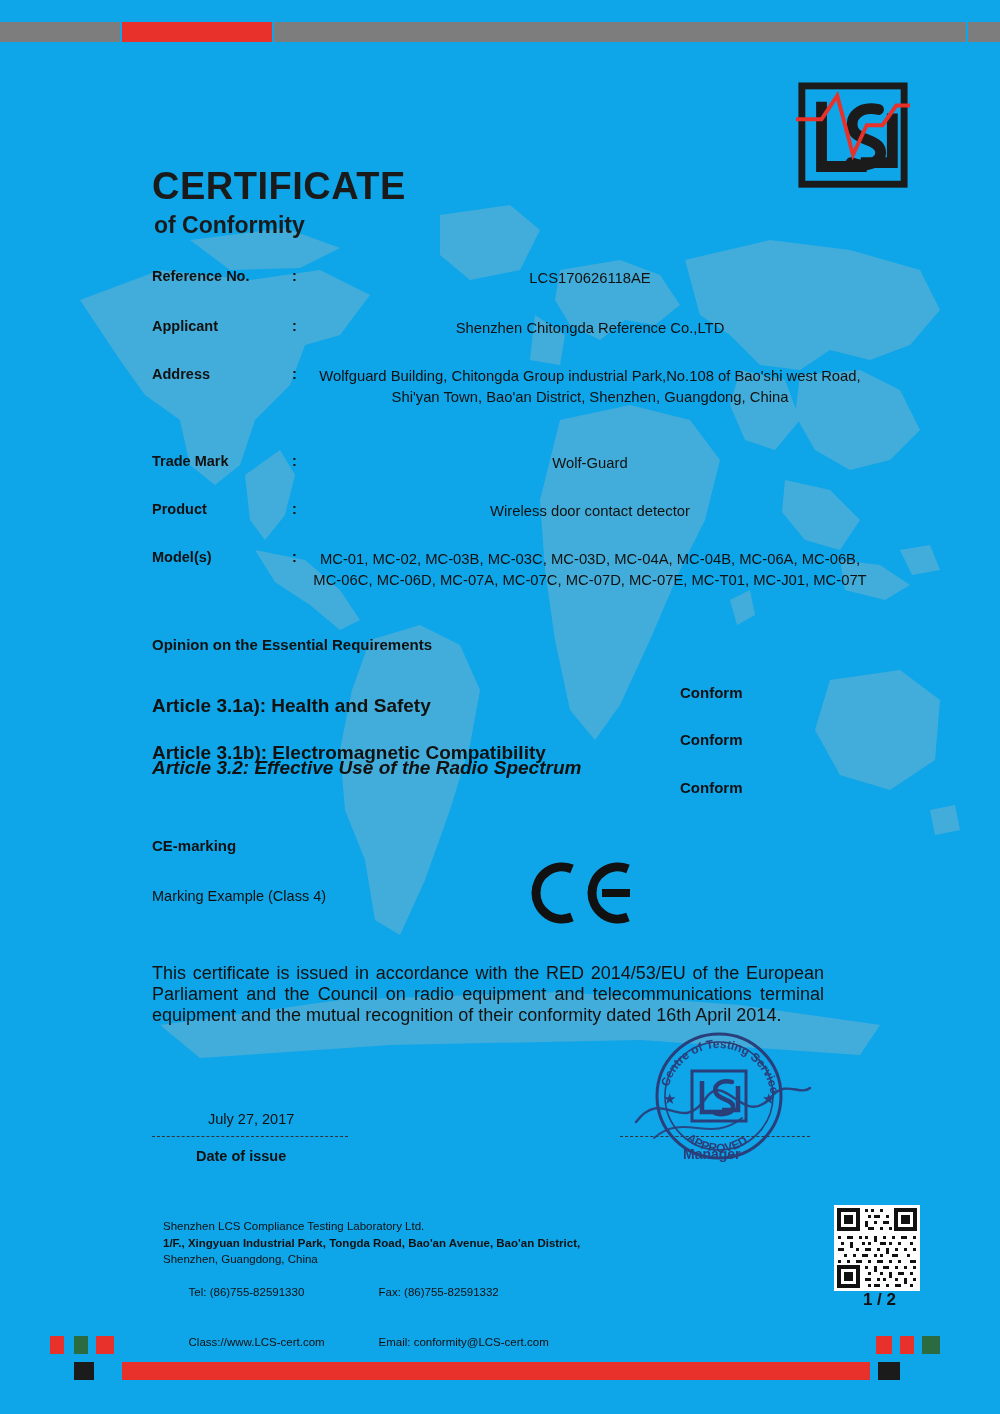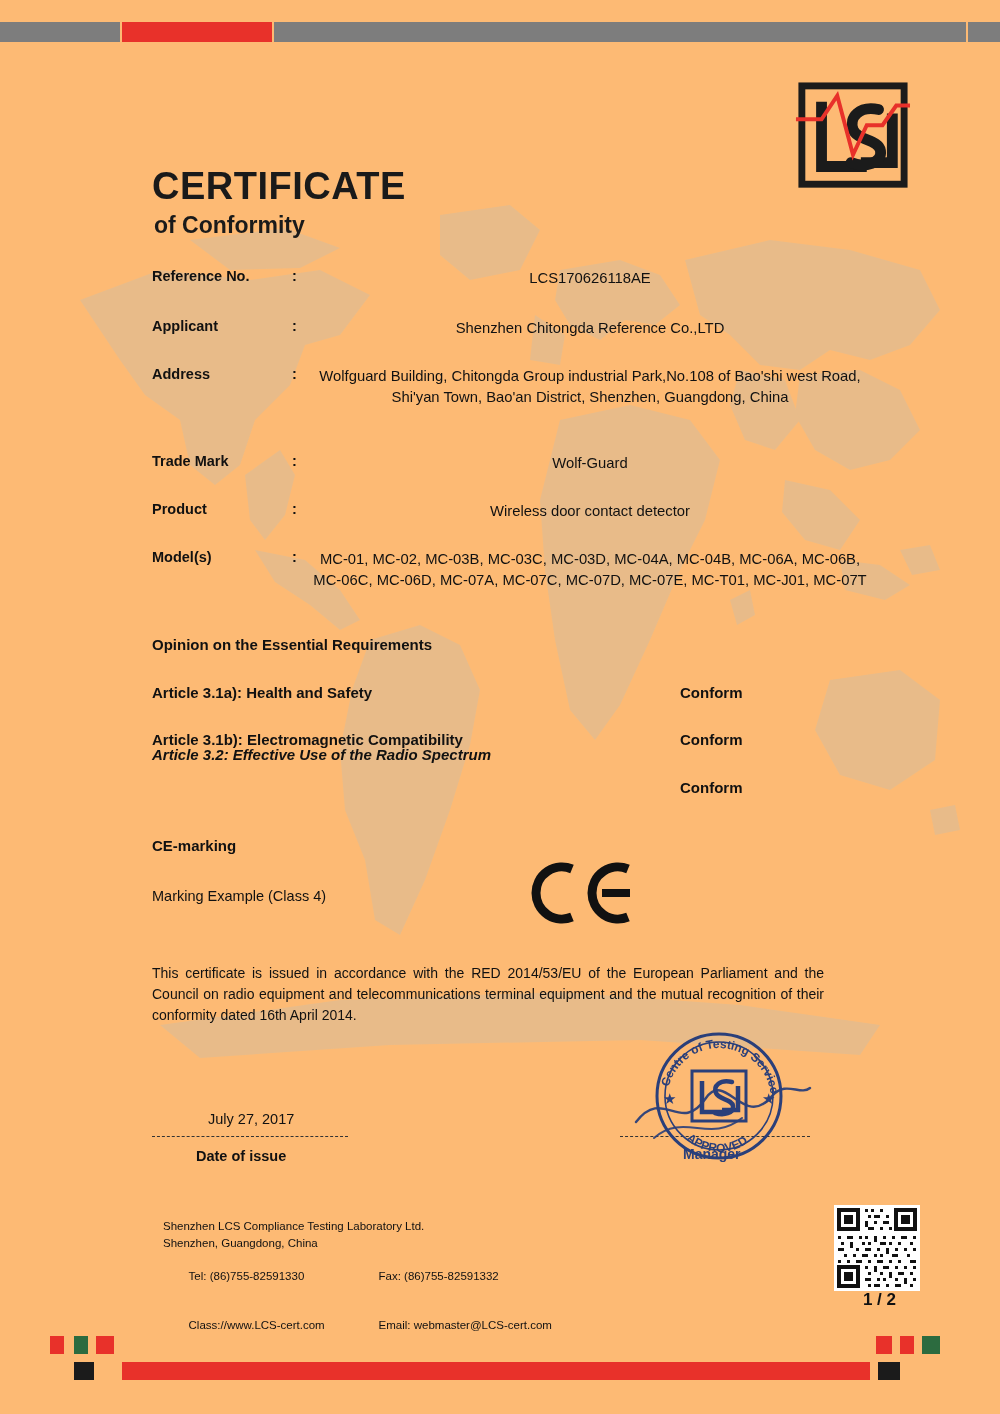--- a/index.html
+++ b/index.html
@@ -7,21 +7,21 @@
     padding: 0;
     background: #ffffff;
   }
   body {
     font-family: "Liberation Sans", sans-serif;
   }
   .page {
     position: relative;
     width: 1000px;
     height: 1414px;
-    background: #fdba74;
+    background: #0ea5e9;
     overflow: hidden;
   }
 
   
   .frame-top {
     position: absolute;
     left: 0; top: 22px;
     width: 1000px; height: 20px;
   }
   .frame-top .seg {
@@ -118,23 +118,24 @@
     position: absolute;
     left: 152px;
     font-size: 15px;
     font-weight: bold;
     color: #111;
   }
 
   .article {
     position: absolute;
     left: 152px;
-    font-size: 15px;
-    font-weight: bold;
-    color: #111;
+    font-size: 19px;
+    font-weight: bold;
+    color: #111;
+    margin-top: 11px;
   }
   .article-result {
     position: absolute;
     left: 680px;
     font-size: 15px;
     font-weight: bold;
     color: #111;
   }
 
   .marking-example {
@@ -151,21 +152,21 @@
     top: 862px;
     width: 110px;
     height: 62px;
   }
 
   .statement {
     position: absolute;
     left: 152px;
     top: 963px;
     width: 672px;
-    font-size: 14px;
+    font-size: 18px;
     line-height: 21px;
     color: #111;
     text-align: justify;
   }
 
   .issue-date {
     position: absolute;
     left: 208px;
     top: 1111px;
     font-size: 14.5px;
@@ -390,26 +391,27 @@
         </text>
         <text x="49" y="78" font-family="Liberation Sans, sans-serif" font-size="15" fill="#2a3f7a">★</text>
         <text x="148" y="78" font-family="Liberation Sans, sans-serif" font-size="15" fill="#2a3f7a">★</text>
         <path d="M22,96 C50,60 66,110 92,72 C112,44 130,104 158,70 C172,54 186,70 196,62" fill="none" stroke="#2a3f7a" stroke-width="2.4" stroke-linecap="round" opacity="0.95"></path>
         <path d="M40,112 C70,86 96,118 128,92" fill="none" stroke="#2a3f7a" stroke-width="2" stroke-linecap="round" opacity="0.9"></path>
       </svg>
     </div>
 
     <div class="footer">
       <span class="footer-row">Shenzhen LCS Compliance Testing Laboratory Ltd.</span>
+      <span class="footer-row bold">1/F., Xingyuan Industrial Park, Tongda Road, Bao'an Avenue, Bao'an District,</span>
       <span class="footer-row">Shenzhen, Guangdong, China</span>
       <span class="footer-row">
         <span class="footer-col2">Tel: (86)755-82591330</span><span>Fax: (86)755-82591332</span>
       </span>
       <span class="footer-row">
-        <span class="footer-col2">Class://www.LCS-cert.com</span><span>Email: webmaster@LCS-cert.com</span>
+        <span class="footer-col2">Class://www.LCS-cert.com</span><span>Email: conformity@LCS-cert.com</span>
       </span>
     </div>
 
     <div class="page-number">1 / 2</div>
 
     <div class="qr">
       <svg viewBox="0 0 86 86" xmlns="http://www.w3.org/2000/svg">
         <rect x="0" y="0" width="86" height="86" fill="#fff"></rect>
         <g fill="#111">
           <rect x="3" y="3" width="23" height="23"></rect>

